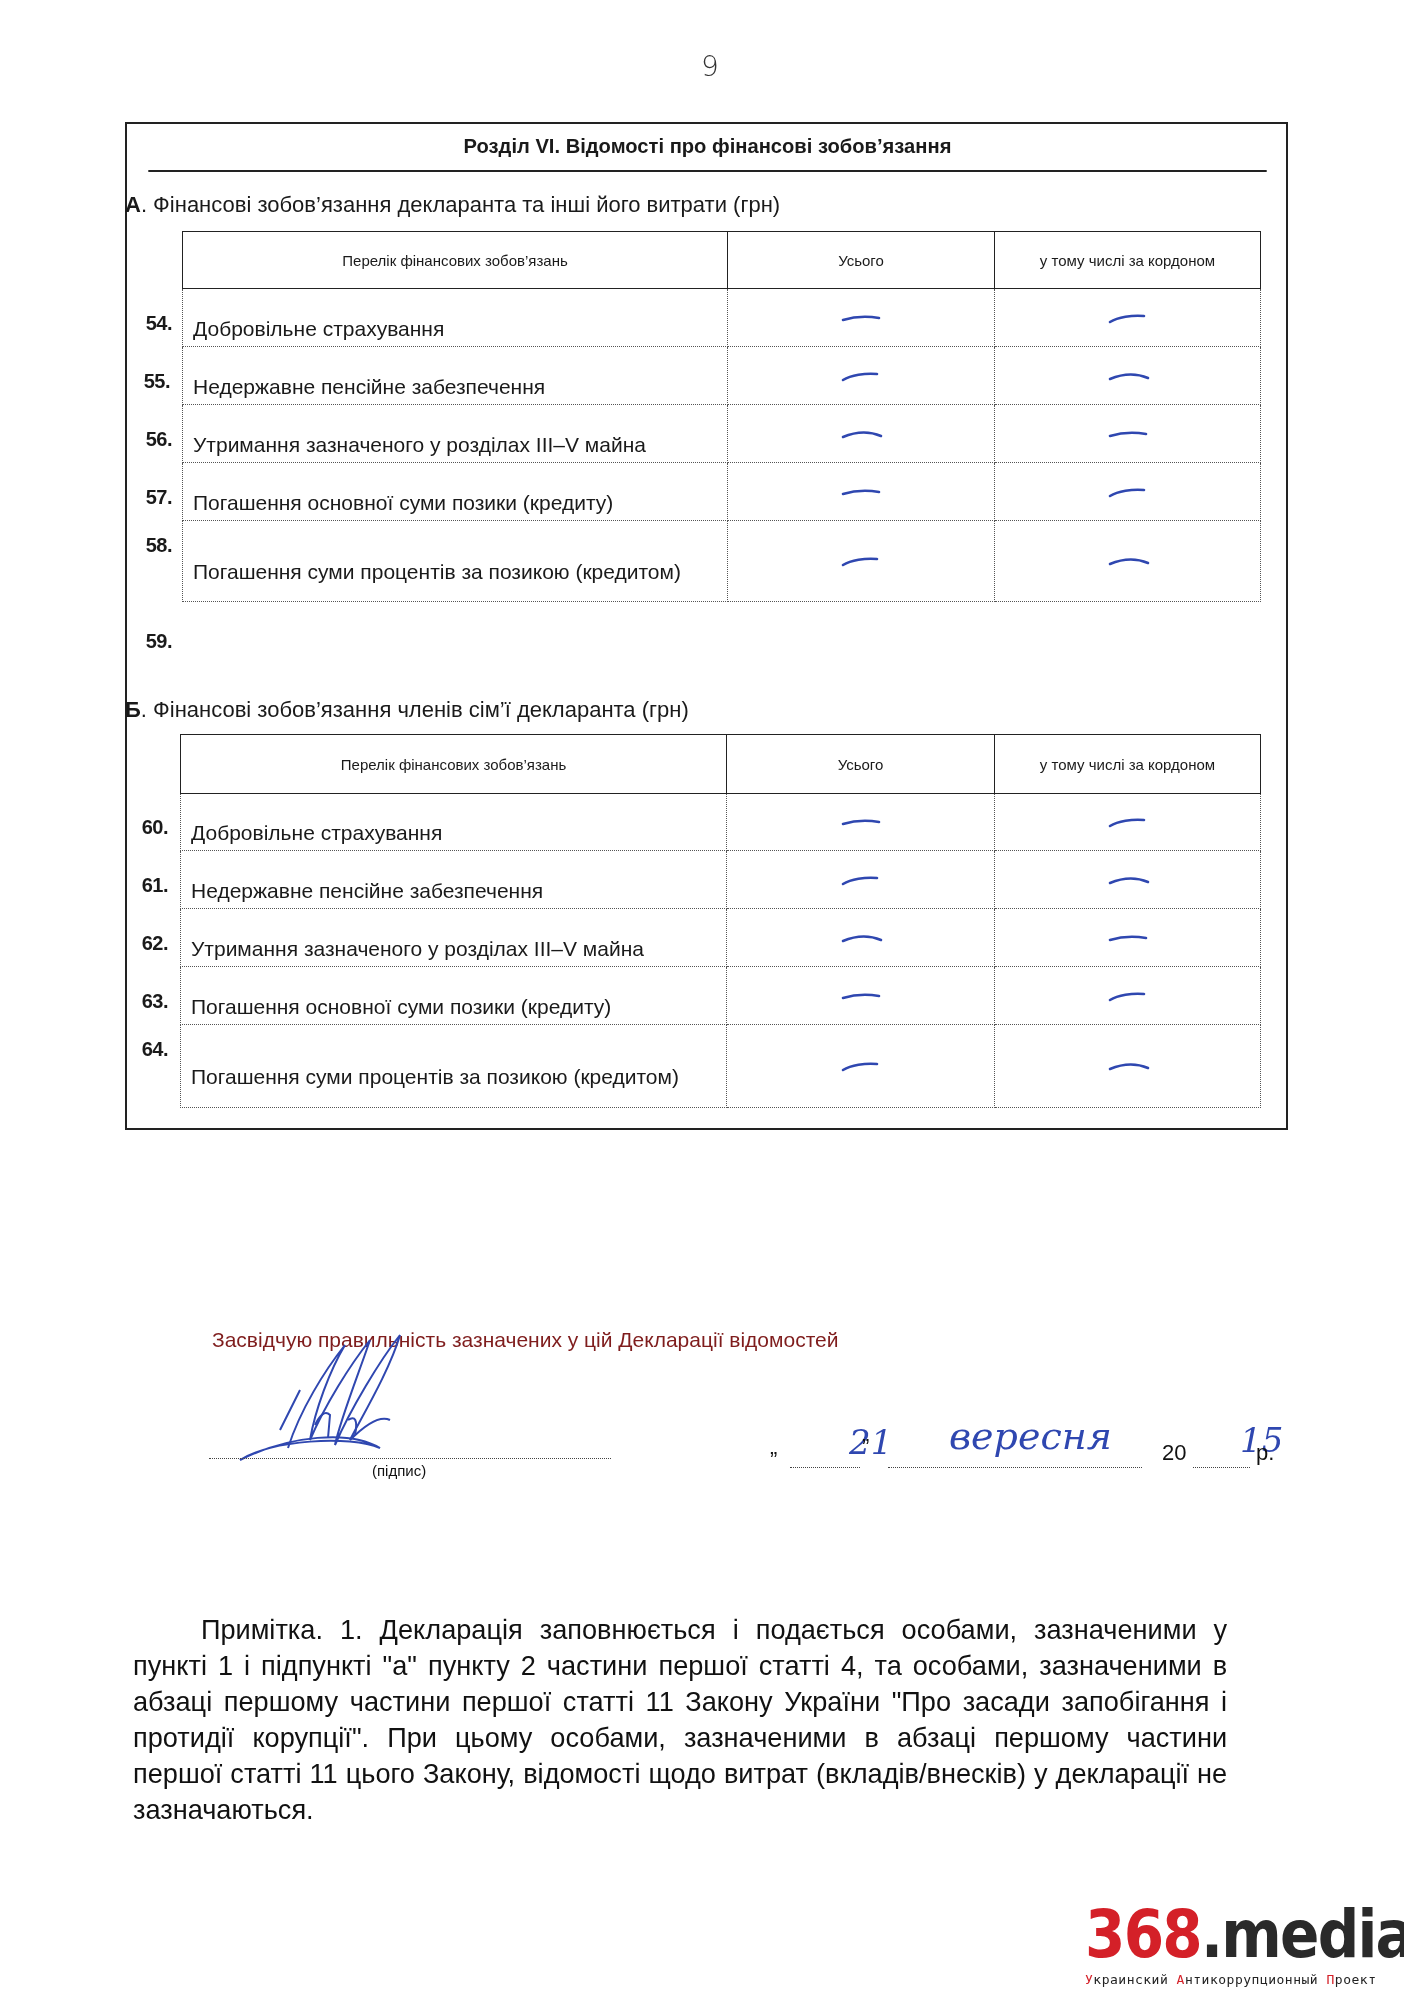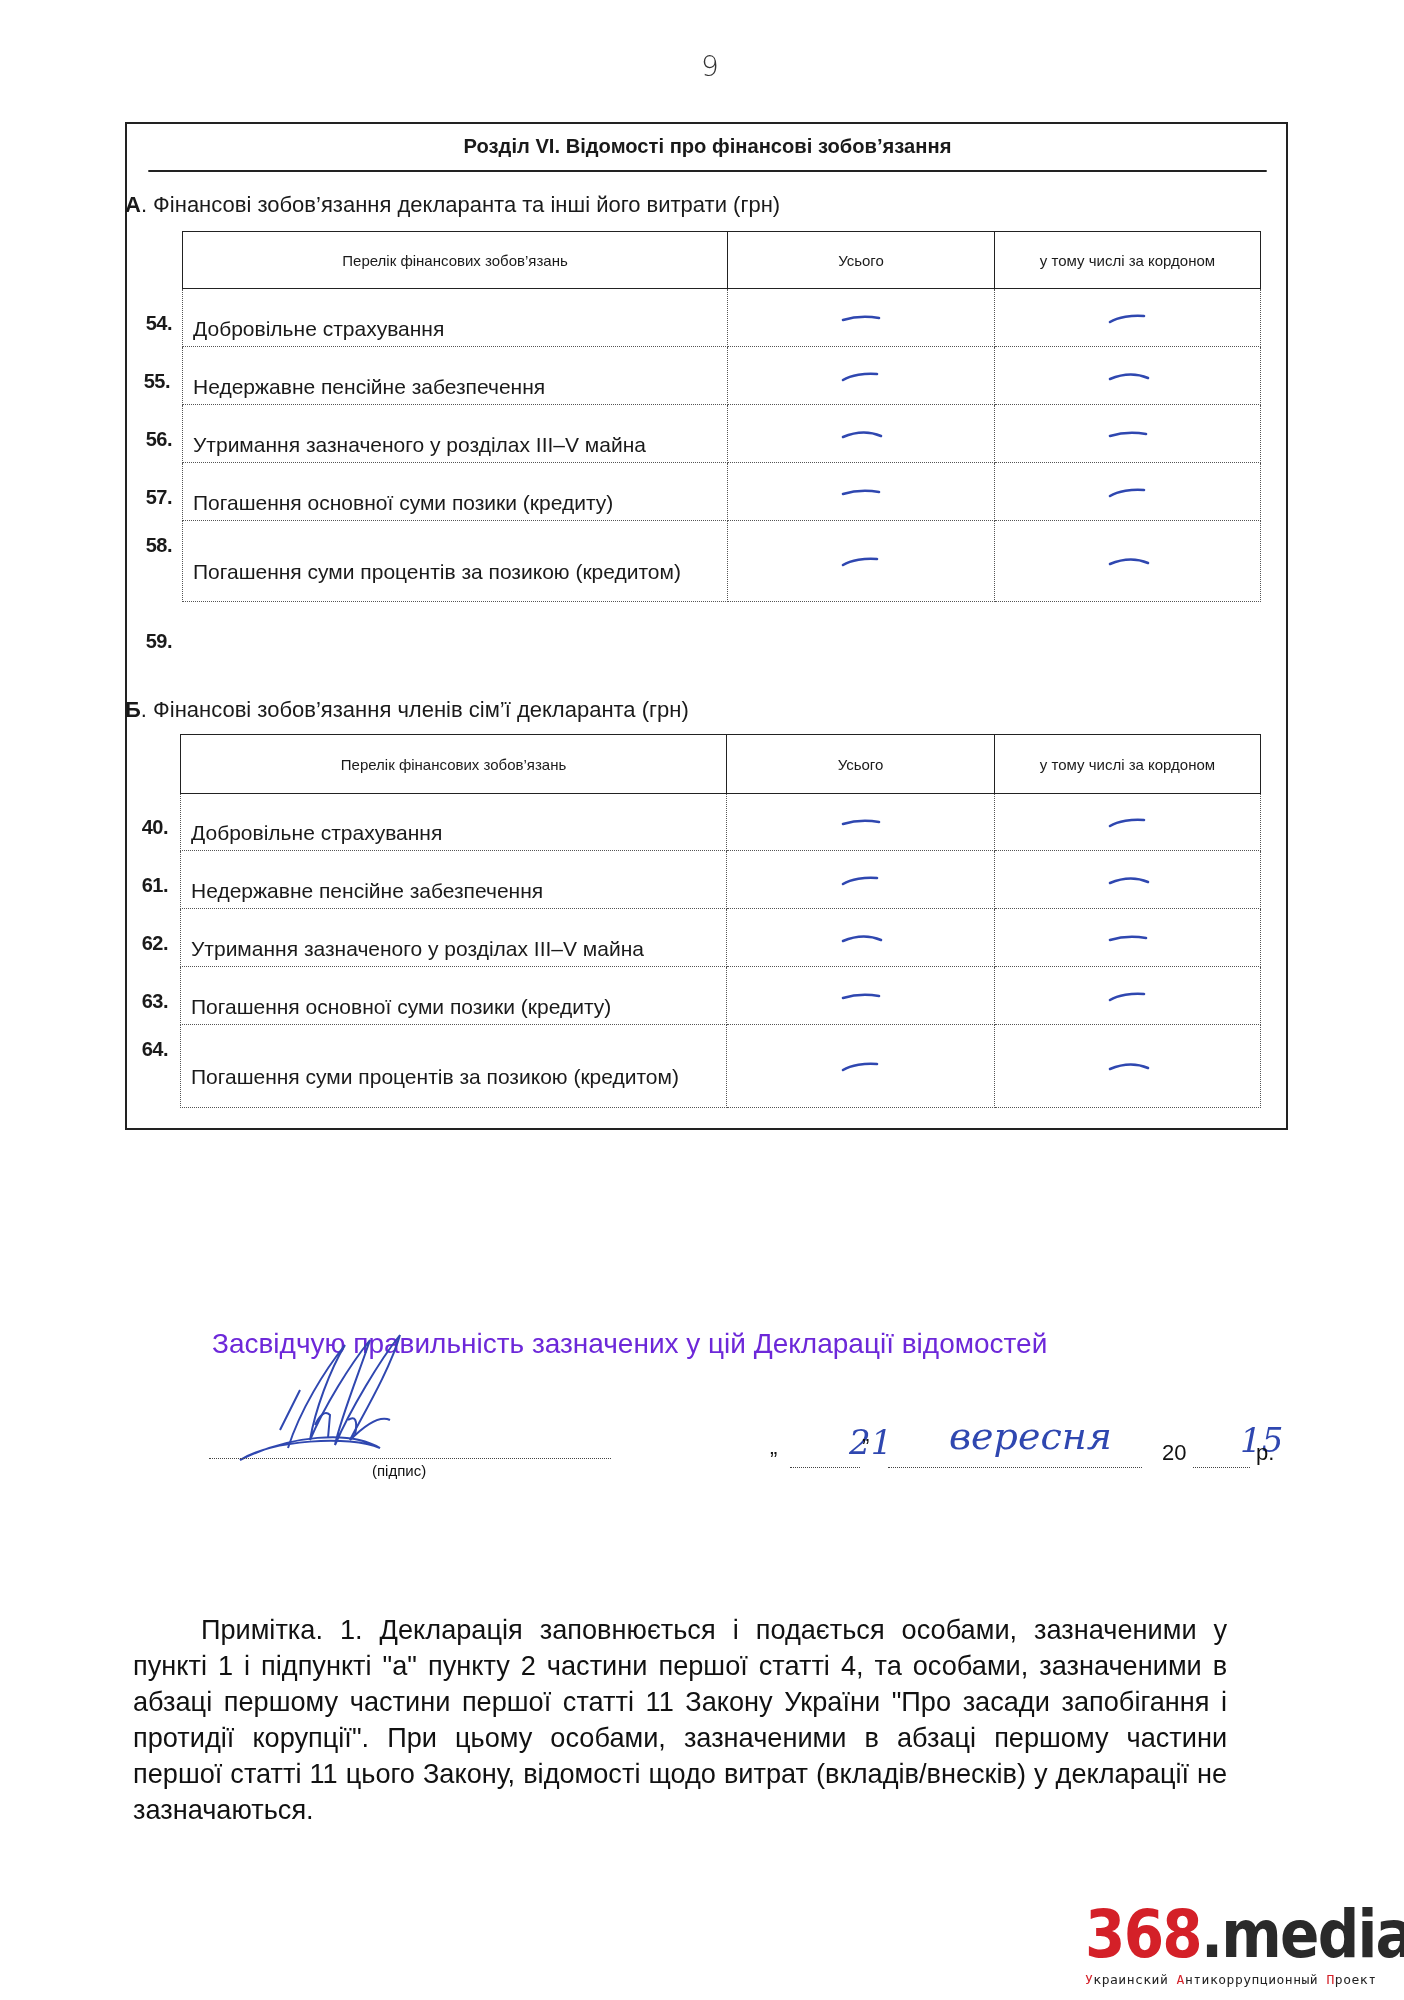--- a/index.html
+++ b/index.html
@@ -42,21 +42,21 @@
   table.grid td.val { text-align: center; position: relative; }
   .rownum {
     position: absolute; width: 40px; text-align: right;
     font-size: 20px; font-weight: bold; letter-spacing: -0.5px;
   }
   .dash {
     display: inline-block; width: 40px; height: 14px;
   }
   .dash svg { display: block; }
   .cert {
-    left: 212px; top: 1328px; font-size: 28px; color: #6d28d9;
+    left: 212px; top: 1328px; font-size: 21px; color: #7f1d1d;
   }
   .sig-line {
     left: 209px; top: 1458px; width: 402px; border-top: 1.5px dotted #444;
   }
   .sig-caption {
     left: 372px; top: 1462px; font-size: 15px; color: #111;
   }
   .signature { left: 230px; top: 1330px; }
   .date-row { top: 1434px; font-size: 22px; color: #111; }
   .hand {
@@ -227,21 +227,21 @@
         <td class="val"><span class="dash" title="" aria-label="—"><svg width="42" height="14" viewBox="0 0 42 14">
               <path d="M2 11 C10 6 24 4 36 5" fill="none" stroke="#2f47b0" stroke-width="2.6" stroke-linecap="round"></path>
             </svg></span></td>
         <td class="val"><span class="dash" aria-label="—"><svg width="42" height="14" viewBox="0 0 42 14">
               <path d="M2 10 C14 5 28 4 40 9" fill="none" stroke="#2f47b0" stroke-width="2.6" stroke-linecap="round"></path>
             </svg></span></td>
       </tr>
     </tbody>
 </table>
 <div id="nums-b">
-    <div class="rownum" style="left: 128px; top: 816px;">40.</div>
+    <div class="rownum" style="left: 128px; top: 816px;">60.</div>
     <div class="rownum" style="left: 128px; top: 874px;">61.</div>
     <div class="rownum" style="left: 128px; top: 932px;">62.</div>
     <div class="rownum" style="left: 128px; top: 990px;">63.</div>
     <div class="rownum" style="left: 128px; top: 1038px;">64.</div>
   </div>
 
 <div class="abs cert">Засвідчую правильність зазначених у цій Декларації відомостей</div>
 
 <div class="abs signature">
   <svg width="240" height="140" viewBox="0 0 240 140">

